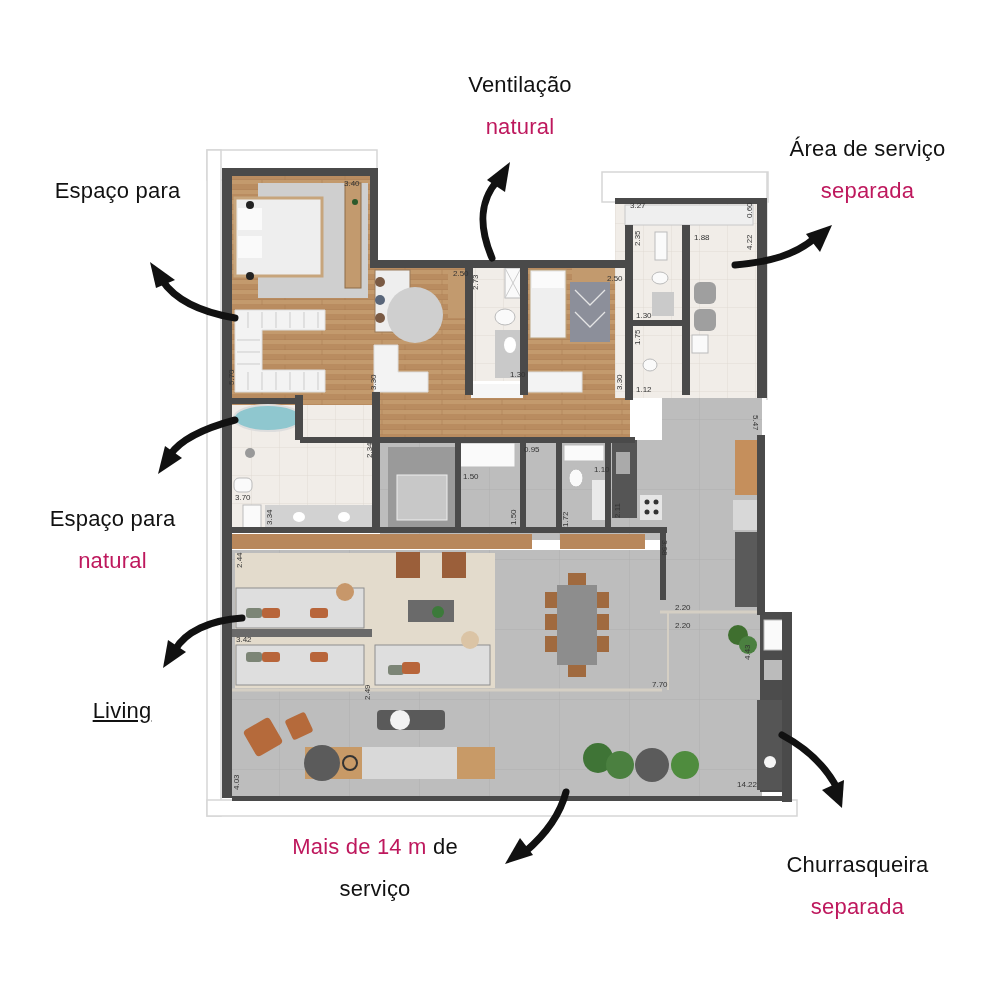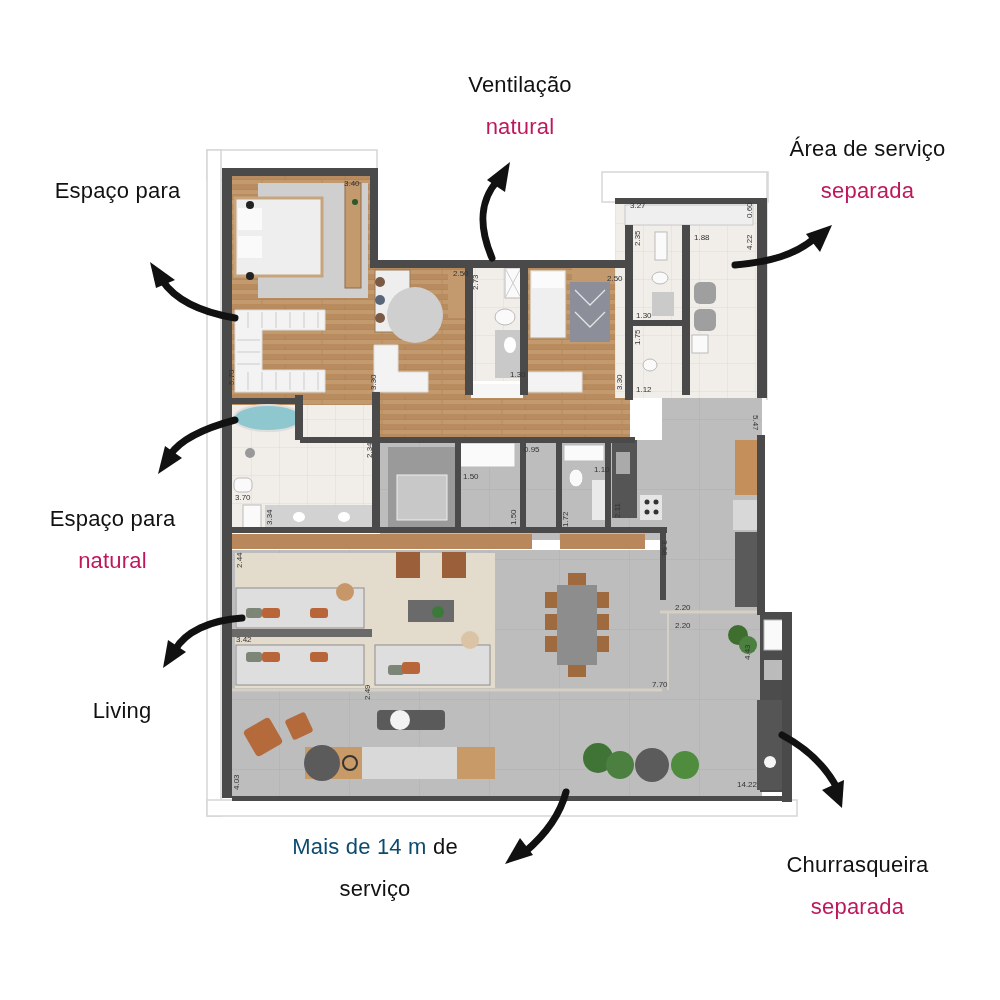--- a/index.html
+++ b/index.html
@@ -2,21 +2,21 @@
 <html><head>
 <meta charset="utf-8">
 <style>
   * { box-sizing: border-box; margin: 0; padding: 0; }
   html, body { width: 1000px; height: 1000px; background: #ffffff; overflow: hidden; }
   body { position: relative; font-family: "Liberation Sans", "DejaVu Sans", sans-serif; }
 
   .label { position: absolute; text-align: center; font-size: 22px; line-height: 42px; color: #111; letter-spacing: 0.2px; }
   .label .l1 { display: block; color: #111; }
   .label .l2 { display: block; color: #be185d; }
-  .label .blue { color: #0c4a6e; }
+  .label .blue { color: #be185d; }
 
   #plan { position: absolute; left: 0; top: 0; width: 1000px; height: 1000px; }
   .arrow path { fill: none; stroke: #111; stroke-width: 7; stroke-linecap: round; }
   .arrow polygon { fill: #111; }
   .dim { font-family: "Liberation Sans", sans-serif; font-size: 8px; fill: #333; }
 </style>
 </head>
 <body>
 
 <svg id="plan" viewBox="0 0 1000 1000" xmlns="http://www.w3.org/2000/svg">
@@ -341,21 +341,21 @@
 <div class="label" style="left:735px; top:128px; width:265px;">
   <span class="l1">Área de serviço</span>
   <span class="l2">separada</span>
 </div>
 
 <div class="label" style="left:0px; top:498px; width:225px;">
   <span class="l1">Espaço para</span>
   <span class="l2">natural</span>
 </div>
 
-<div class="label" style="left:22px; top:690px; width:200px;">
+<div class="label" style="left:22px; top:690px; width:200px;text-decoration:underline;">
   <span class="l1">Living</span>
 </div>
 
 <div class="label" style="left:225px; top:826px; width:300px;">
   <span class="l1"><span class="blue">Mais de 14 m</span><span> de</span></span>
   <span class="l1">serviço</span>
 </div>
 
 <div class="label" style="left:725px; top:844px; width:265px;">
   <span class="l1">Churrasqueira</span>

